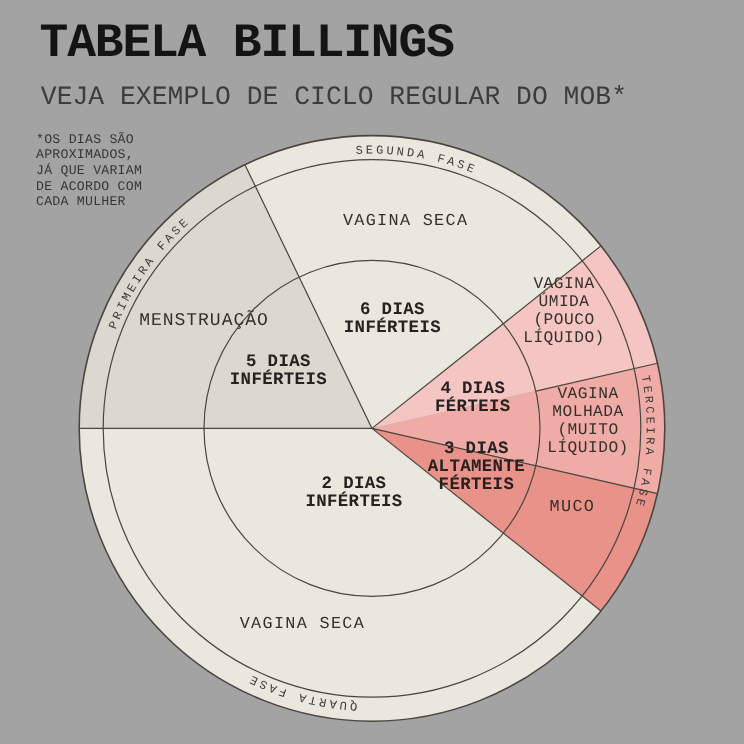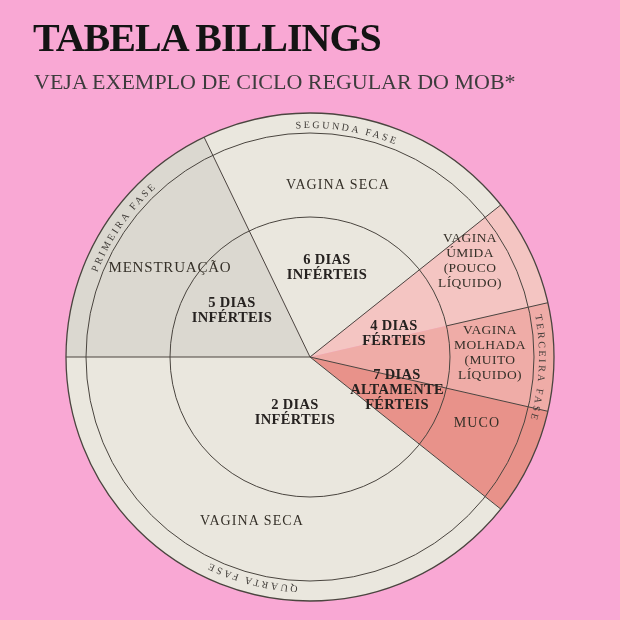--- a/index.html
+++ b/index.html
@@ -1,18 +1,18 @@
 <!DOCTYPE html>
 <html><head>
 <meta charset="utf-8">
 <style>
   html,body{margin:0;padding:0;background:#ffffff;}
   .page{
-    position:relative;width:620px;height:620px;background:#f9a8d4;overflow:hidden;
-    font-family:Liberation Serif, serif;
+    position:relative;width:620px;height:620px;background:#a3a3a3;overflow:hidden;
+    font-family:Liberation Mono, monospace;
   }
   .title{
     position:absolute;left:33px;top:18px;margin:0;
     font-size:40px;font-weight:800;letter-spacing:-1px;color:#141414;line-height:1;
   }
   .subtitle{
     position:absolute;left:34px;top:70px;margin:0;
     font-size:22px;font-weight:300;letter-spacing:0px;color:#3c3c3c;line-height:1.1;
   }
   .footnote{
@@ -33,20 +33,25 @@
   .menst{font-size:15px;letter-spacing:0.8px;}
   .days{font-weight:bold;font-size:14.5px;letter-spacing:0.3px;line-height:1.05;color:#262220;}
 </style>
 </head>
 <body>
 
 <div class="page">
 
   <h1 class="title">TABELA BILLINGS</h1>
   <p class="subtitle">VEJA EXEMPLO DE CICLO REGULAR DO MOB*</p>
+  <p class="footnote">*OS DIAS SÃO
+APROXIMADOS,
+JÁ QUE VARIAM
+DE ACORDO COM
+CADA MULHER</p>
 
   <svg class="wheel" width="620" height="620" viewBox="0 0 620 620">
 
     <path d="M310,357 L66,357 A244,244 0 0 1 204.1,137.2 Z" fill="#dbd8d0"></path>
     <path d="M310,357 L204.1,137.2 A244,244 0 0 1 500.8,204.9 Z" fill="#eae7de"></path>
     <path d="M310,357 L500.8,204.9 A244,244 0 0 1 547.9,302.7 Z" fill="#f4c5c2"></path>
     <path d="M310,357 L547.9,302.7 A244,244 0 0 1 547.9,411.3 Z" fill="#efaca7"></path>
     <path d="M310,357 L547.9,411.3 A244,244 0 0 1 500.8,509.1 Z" fill="#e8928a"></path>
     <path d="M310,357 L500.8,509.1 A244,244 0 0 1 66,357 Z" fill="#eae7de"></path>
 
@@ -90,19 +95,19 @@
 LÍQUIDO)</div>
   <div class="lbl sector" style="left:477px;top:423px;">MUCO</div>
   <div class="lbl sector" style="left:252px;top:521px;">VAGINA SECA</div>
 
   <div class="lbl days" style="left:327px;top:267px;">6 DIAS
 INFÉRTEIS</div>
   <div class="lbl days" style="left:232px;top:310px;">5 DIAS
 INFÉRTEIS</div>
   <div class="lbl days" style="left:394px;top:333px;">4 DIAS
 FÉRTEIS</div>
-  <div class="lbl days" style="left:397px;top:390px;">7 DIAS
+  <div class="lbl days" style="left:397px;top:390px;">3 DIAS
 ALTAMENTE
 FÉRTEIS</div>
   <div class="lbl days" style="left:295px;top:412px;">2 DIAS
 INFÉRTEIS</div>
 
 </div>
 
 </body></html>

